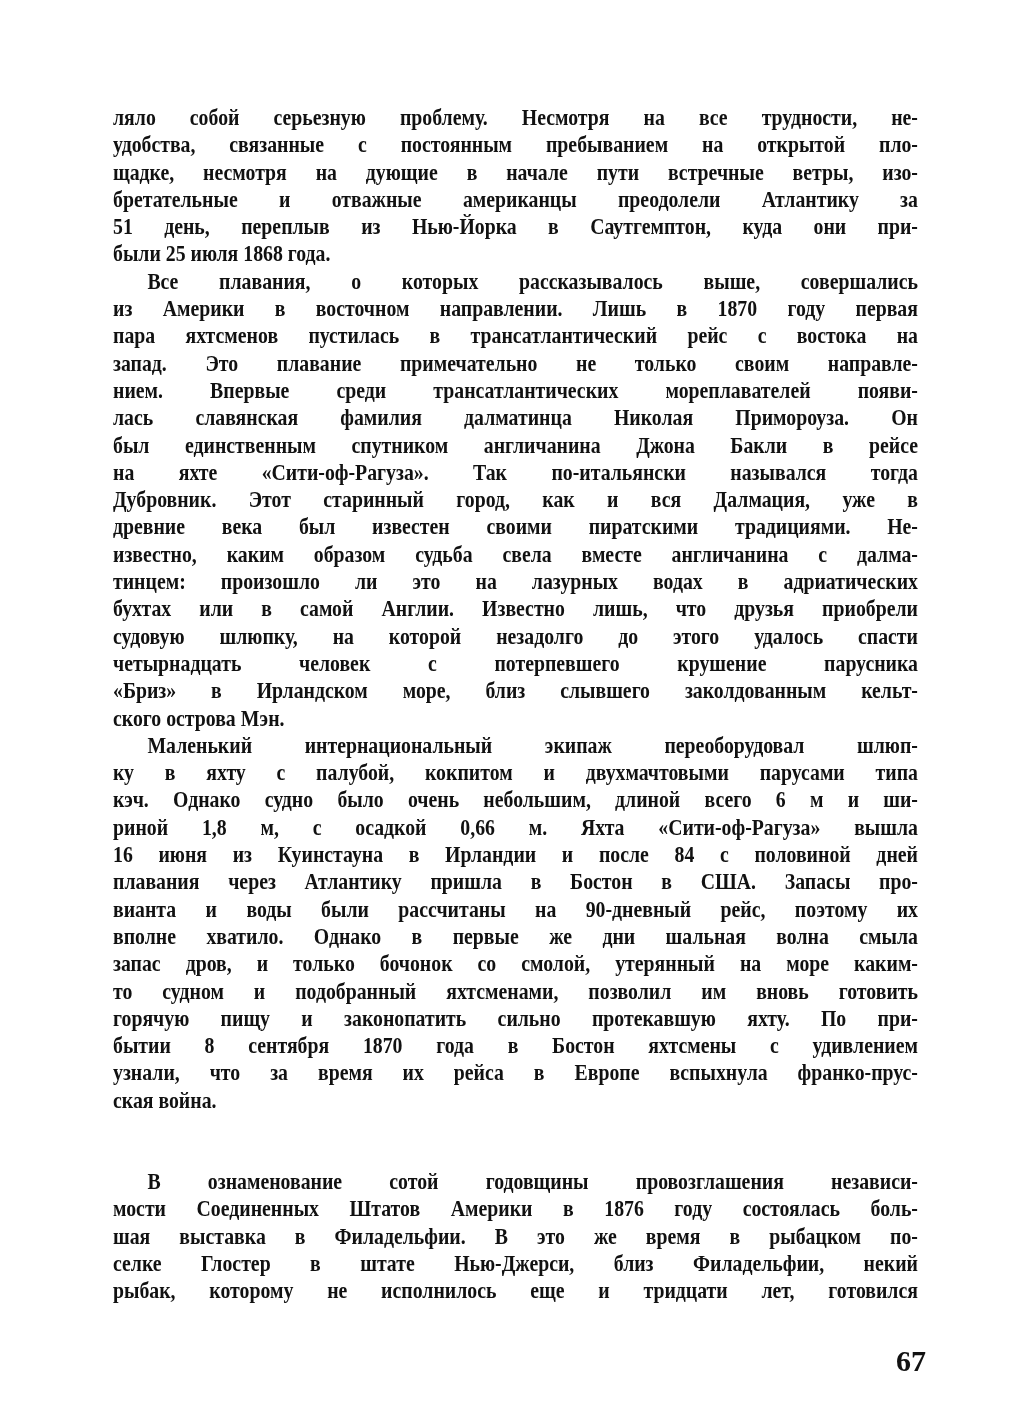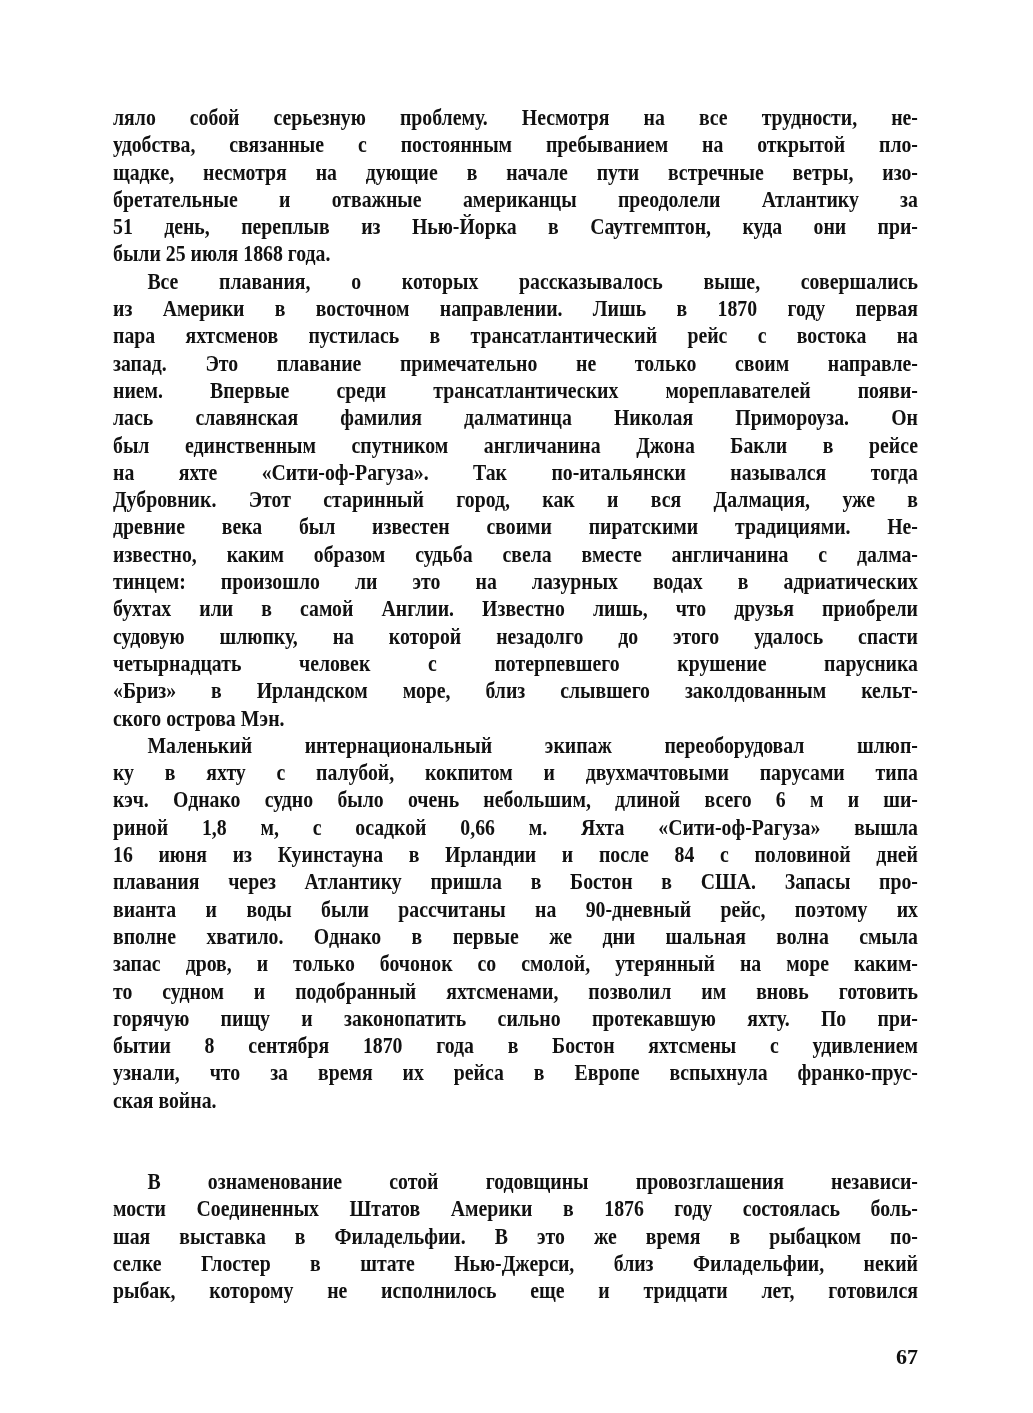--- a/index.html
+++ b/index.html
@@ -16,21 +16,21 @@
       display: block; height: 27.3px; line-height: 27.3px;
       text-align: justify; text-align-last: justify; white-space: nowrap;
       overflow: visible;
     }
     .line.last { text-align-last: left; }
     .line.indent { padding-left: 40px; }
     .gap { height: 54px; }
     .page-number {
       position: absolute; left: 896px; top: 1344px;
       font-family: "Liberation Serif", "DejaVu Serif", serif;
-      font-size: 22px; font-weight: bold; color: #111;
+      font-size: 30px; font-weight: bold; color: #111;
     }
   </style>
 </head>
 <body>
 
 <div class="page">
 
   <div class="para">
     <span class="line">ляло собой серьезную проблему. Несмотря на все трудности, не-</span>
     <span class="line">удобства, связанные с постоянным пребыванием на открытой пло-</span>

